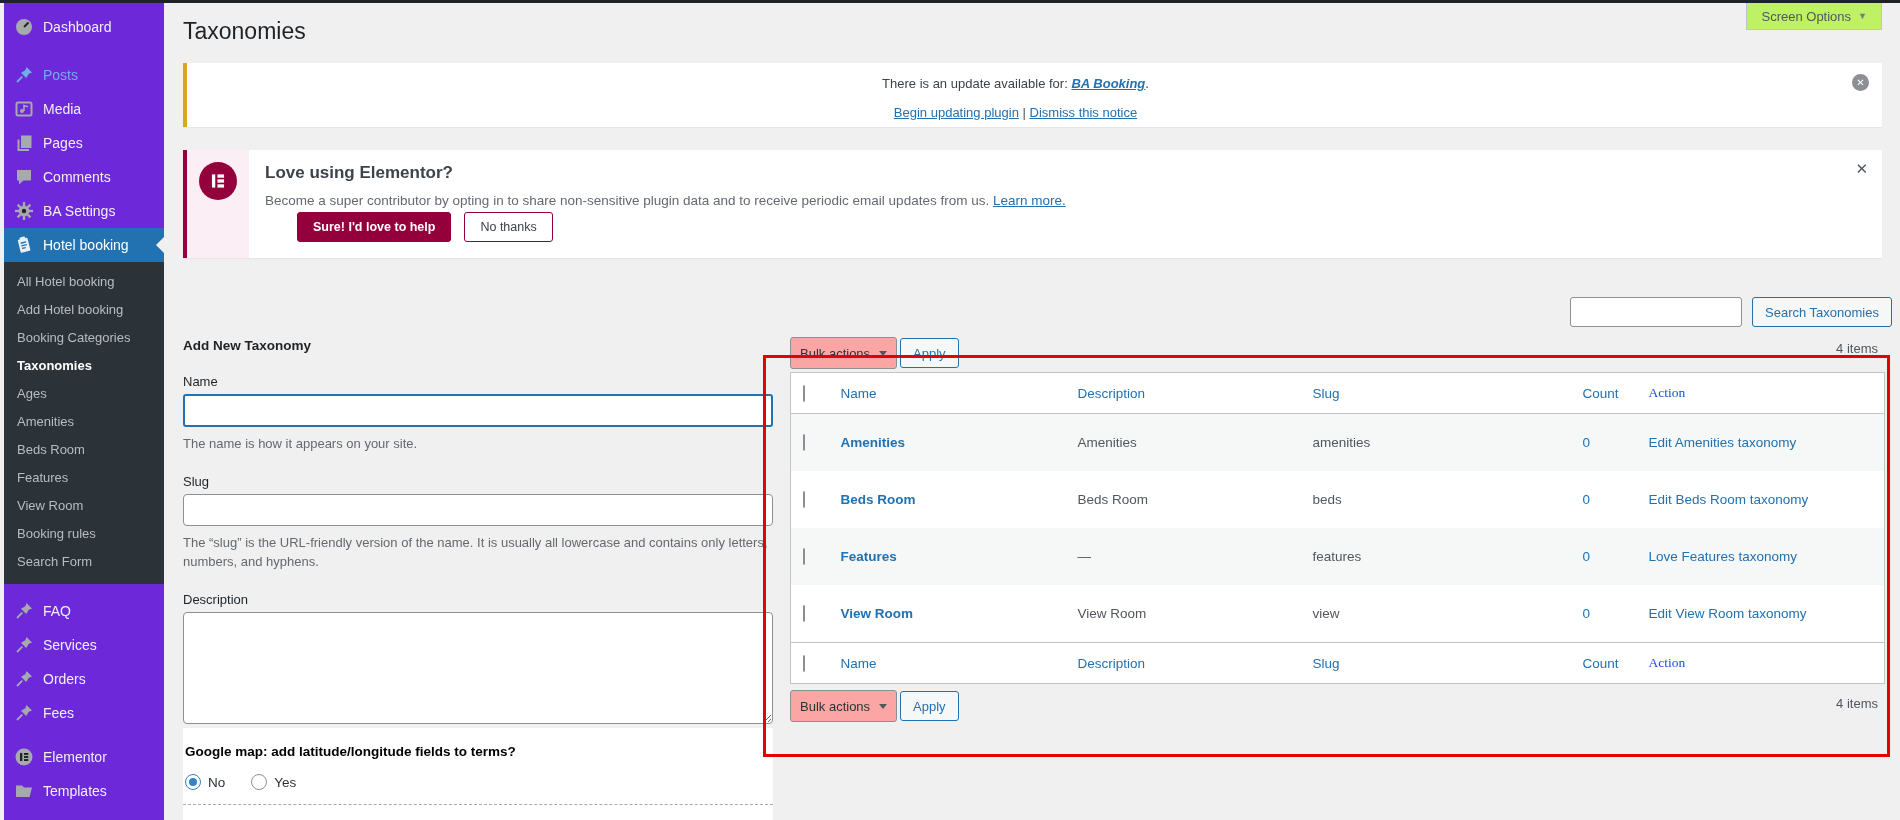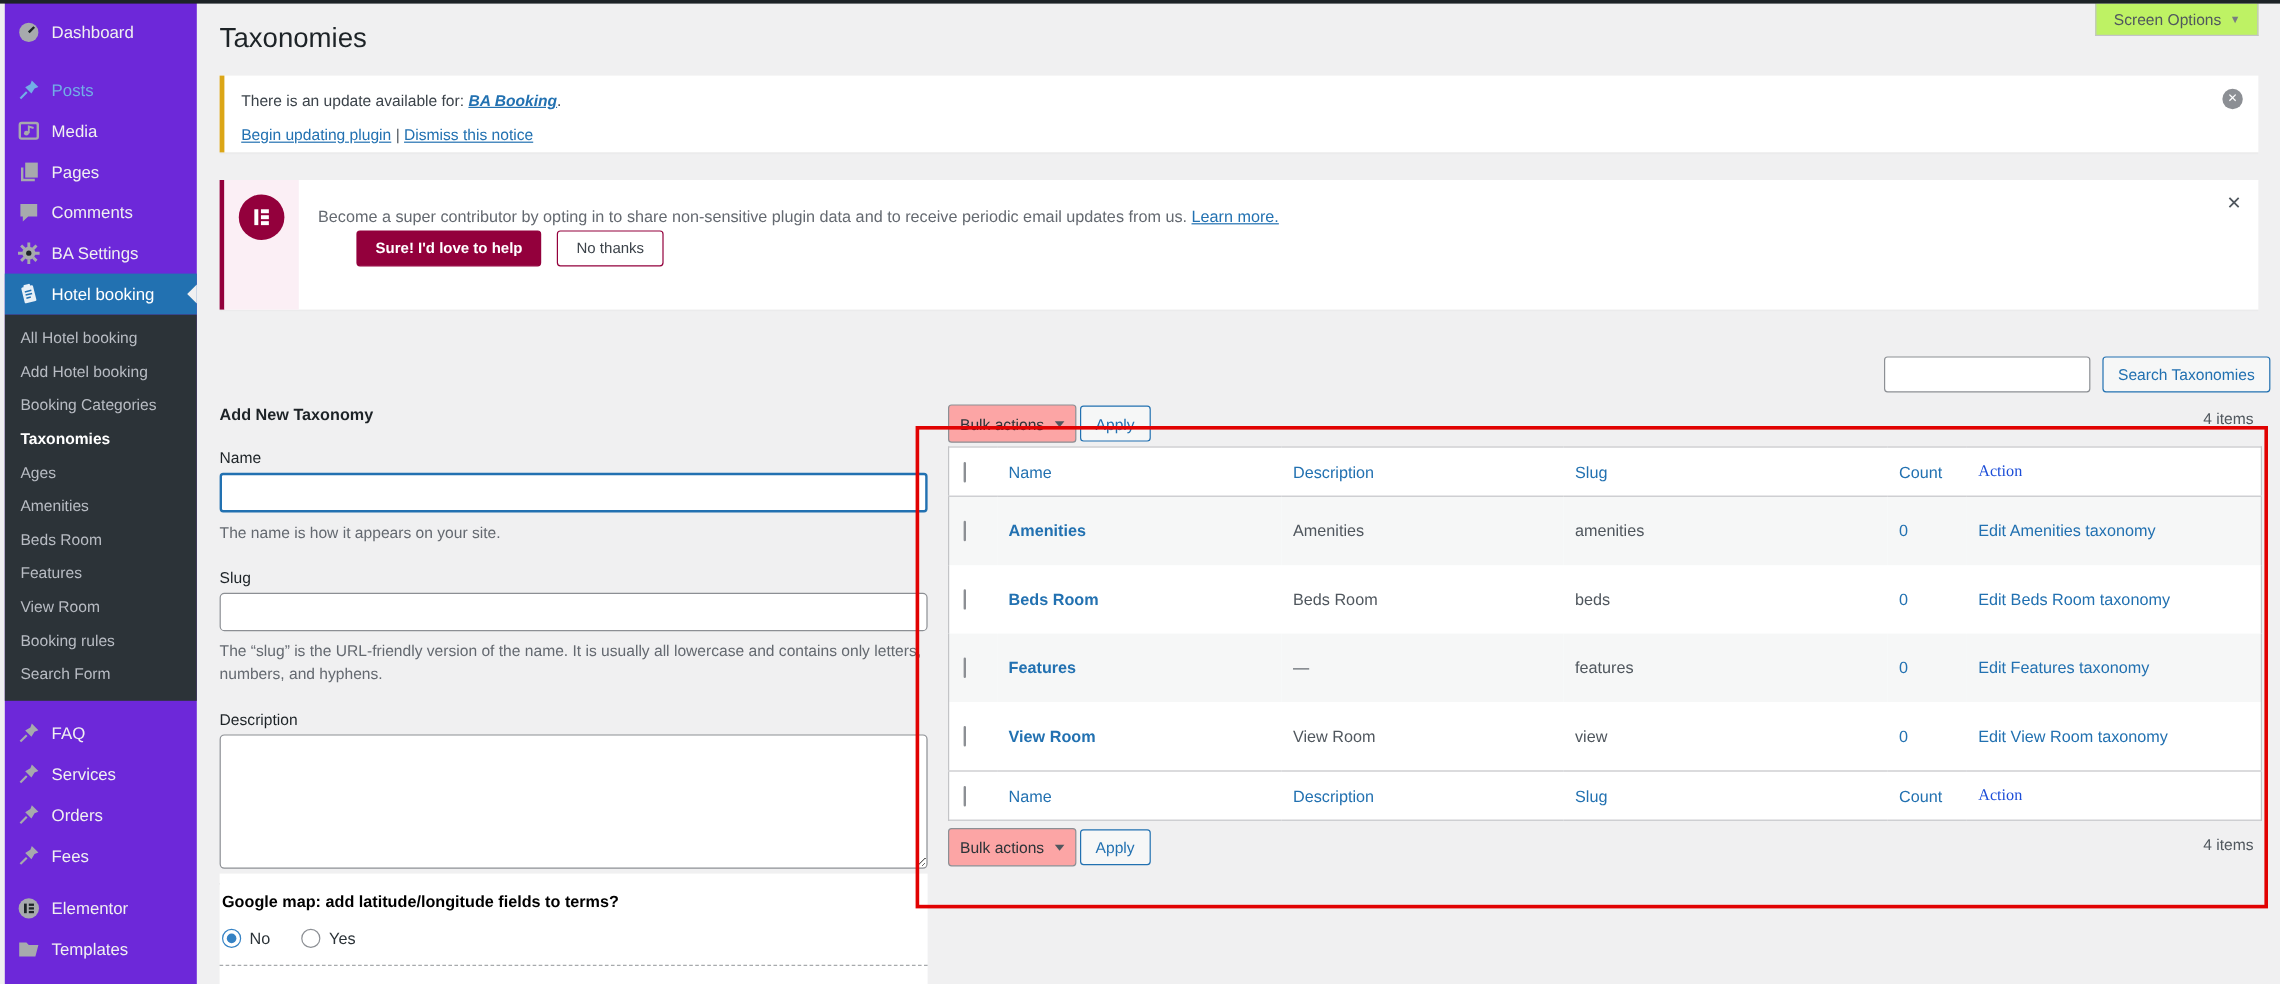--- a/index.html
+++ b/index.html
@@ -24,21 +24,21 @@
   .submenu-item.current{color:#fff;font-weight:700;}
 
   
   .page-title{position:absolute;left:183px;top:18px;font-size:23px;font-weight:400;color:#1d2327;margin:0;}
   .screen-options{position:absolute;top:3px;right:18px;height:27px;padding:0 14px;background:#bef264;
         border:1px solid #c3c4c7;border-top:none;display:flex;align-items:center;gap:7px;color:#50575e;font-size:13px;cursor:pointer;box-sizing:border-box;}
   .so-arrow{font-size:9px;color:#787c82;}
 
   
   .notice{position:absolute;left:183px;width:1699px;background:#fff;box-shadow:0 1px 1px rgba(0,0,0,.04);box-sizing:border-box;}
-  .notice-update{top:63px;height:64px;border-left:4px solid #dba617;padding:11px 52px 11px 14px;}
+  .notice-update{top:63px;height:64px;border-left:4px solid #dba617;padding:11px 52px 11px 14px;text-align:center;}
   .notice-update p{margin:0;line-height:19px;color:#3c434a;}
   .notice-update .row2{margin-top:10px;}
   a.link{color:#2271b1;text-decoration:underline;cursor:pointer;}
   a.plugin-link{font-style:italic;font-weight:700;}
   .dismiss-circle{position:absolute;right:13px;top:11px;width:17px;height:17px;border-radius:50%;background:#8c8f94;color:#fff;
         font-size:10px;line-height:17px;text-align:center;cursor:pointer;}
   .dismiss-circle::before{content:"✕";}
 
   .notice-elementor{top:150px;height:108px;border-left:4px solid #93003c;}
   .el-strip{position:absolute;left:0;top:0;bottom:0;width:62px;background:#fbeff5;}
@@ -292,20 +292,21 @@
       <svg width="22" height="22" viewBox="0 0 20 20">
           <g fill="#ffffff">
             <rect x="4.5" y="4" width="3" height="12"></rect>
             <rect x="9.5" y="4" width="6" height="3"></rect>
             <rect x="9.5" y="8.5" width="6" height="3"></rect>
             <rect x="9.5" y="13" width="6" height="3"></rect>
           </g>
         </svg>
     </div>
     <div class="el-body">
+      <p class="el-title">Love using Elementor?</p>
       <p class="el-text"><span>Become a super contributor by opting in to share non-sensitive plugin data and to receive periodic email updates from us.</span> <a class="link">Learn more.</a></p>
       <div class="el-buttons">
         <button class="btn-el-primary">Sure! I'd love to help</button>
         <button class="btn-el-secondary">No thanks</button>
       </div>
     </div>
     <span class="el-close"></span>
   </div>
 
   <input class="search-input" type="text" value="" style="">
@@ -380,21 +381,21 @@
         <td class="muted">beds</td>
         <td class="count-cell">0</td>
         <td><a class="action-link">Edit Beds Room taxonomy</a></td>
       </tr>
       <tr>
         <td><span class="cb"></span></td>
         <td><a class="name-link">Features</a></td>
         <td class="muted">—</td>
         <td class="muted">features</td>
         <td class="count-cell">0</td>
-        <td><a class="action-link">Edit Features taxonomy</a></td>
+        <td><a class="action-link">Love Features taxonomy</a></td>
       </tr>
       <tr>
         <td><span class="cb"></span></td>
         <td><a class="name-link">View Room</a></td>
         <td class="muted">View Room</td>
         <td class="muted">view</td>
         <td class="count-cell">0</td>
         <td><a class="action-link">Edit View Room taxonomy</a></td>
       </tr>
     </tbody>

